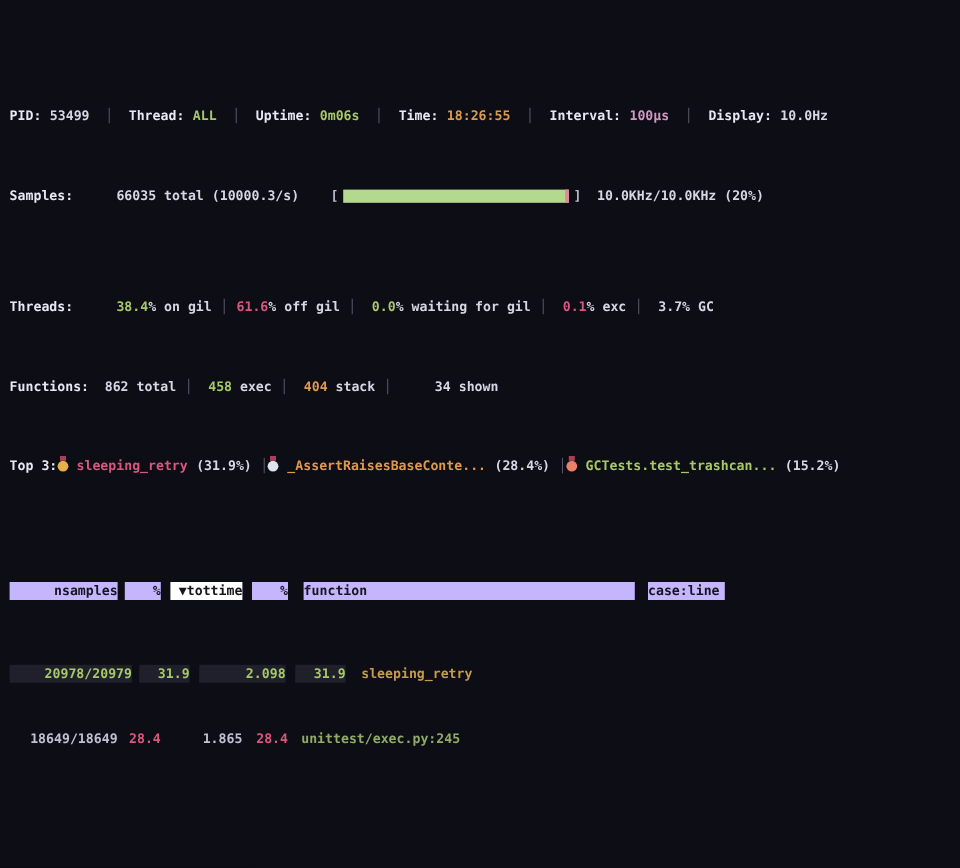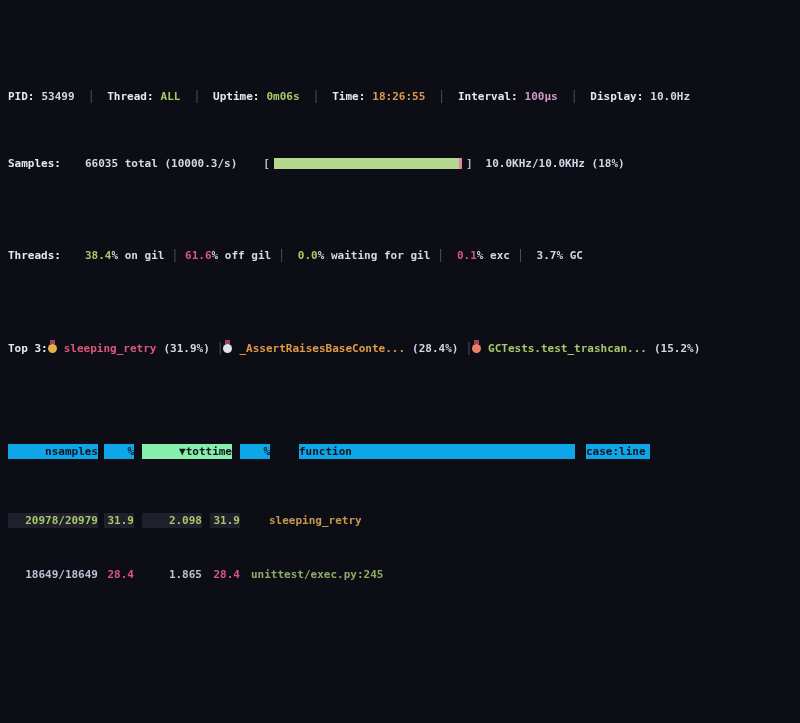--- a/index.html
+++ b/index.html
@@ -13,69 +13,70 @@
   .lbl{color:#e8e8f2;}
   .w{color:#d6d6e4;}
   .g{color:#a6c869;}
   .o{color:#de9a4a;}
   .r{color:#d9577e;}
   .pkv{color:#d398c6;}
   .sep{color:#565668;}
   .brk{color:#b9b9c8;}
   .gap1{margin-left:7px;}
   .gap2{margin-left:13px;}
-  .gap3{margin-left:24px;}
+  .gap3{margin-left:36px;}
   .bar{display:inline-block;height:11px;vertical-align:-2px;background:#b4d98e;position:relative;}
   .bar .fail{position:absolute;right:0;top:0;bottom:0;background:#e784a2;}
   .bar-samples{width:188px;margin-left:4px;margin-right:4px;}
   .bar-eff{width:368px;margin-left:2px;margin-right:2px;}
   .medal{display:inline-block;width:9px;height:9px;border-radius:50%;margin:0 7px 0 0;position:relative;vertical-align:-1px;}
   .medal::before{content:"";position:absolute;left:2px;top:-4px;width:5px;height:4px;background:#a8405a;}
   .m-gold{background:#e8b04a;}
   .m-silver{background:#dde3ea;}
   .m-bronze{background:#e8806a;}
   
   .tbl{margin-top:10px;}
   .trow{display:flex;height:15px;line-height:15px;}
   .c-ns{width:90px;text-align:right;}
   .c-p1{width:30px;margin-left:6px;text-align:right;}
   .c-tt{width:60px;margin-left:8px;text-align:right;}
   .c-p2{width:30px;margin-left:8px;text-align:right;}
-  .c-fn{width:276px;margin-left:29px;overflow:hidden;}
+  .c-fn{width:276px;margin-left:13px;overflow:hidden;}
   .c-fl{flex:1;margin-left:11px;overflow:hidden;}
   .thead{margin-bottom:2px;}
-  .thead .th{background:#0ea5e9;color:#16161f;height:15px;}
-  .thead .th-sort{background:#86efac;padding-left:30px;}
+  .thead .th{background:#c4b5fd;color:#16161f;height:15px;}
+  .thead .th-sort{background:#ffffff;}
   .thead .c-fl{flex:0 0 auto;padding-right:4px;}
   .v-norm{color:#c0c0d4;}
-  .v-green{color:#a6c869;}
+  .v-green{color:#a6c869;padding-left:12px;}
   .v-red{color:#d9577e;text-align:right;}
   .v-yellow{color:#c59a4e;}
   .v-file{color:#8fab66;}
   .hot{background:#20202c;}
 </style>
 </head>
 <body>
 
 <div class="term">
 
   
 
   
   <div class="line"><span class="lbl">PID:</span><span class="w gap1">53499</span><span class="sep gap2">│</span><span class="lbl gap2">Thread:</span><span class="g gap1">ALL</span><span class="sep gap2">│</span><span class="lbl gap2">Uptime:</span><span class="g gap1">0m06s</span><span class="sep gap2">│</span><span class="lbl gap2">Time:</span><span class="o gap1">18:26:55</span><span class="sep gap2">│</span><span class="lbl gap2">Interval:</span><span class="pkv gap1">100μs</span><span class="sep gap2">│</span><span class="lbl gap2">Display:</span><span class="w gap1">10.0Hz</span></div>
 
   
-  <div class="line"><span class="lbl">Samples:</span><span class="w gap3">66035 total (10000.3/s)</span><span class="brk" style="margin-left:26px;">[</span><span class="bar bar-samples"><span class="fail" style="width:3px;"></span></span><span class="brk">]</span><span class="w gap2">10.0KHz/10.0KHz (18%)</span></div>
+  <div class="line"><span class="lbl">Samples:</span><span class="w gap3">66035 total (10000.3/s)</span><span class="brk" style="margin-left:26px;">[</span><span class="bar bar-samples"><span class="fail" style="width:3px;"></span></span><span class="brk">]</span><span class="w gap2">10.0KHz/10.0KHz (20%)</span></div>
 
   
 
   
   <div class="line"><span class="lbl">Threads:</span><span class="g gap3">38.4</span><span class="w">% on gil</span><span class="sep gap1">│</span><span class="r gap1">61.6</span><span class="w">% off gil</span><span class="sep gap1">│</span><span class="g gap2">0.0</span><span class="w">% waiting for gil</span><span class="sep gap1">│</span><span class="r gap2">0.1</span><span class="w">% exc</span><span class="sep gap1">│</span><span class="w gap2">3.7</span><span class="w">% GC</span></div>
 
   
+  <div class="line"><span class="lbl">Functions:</span><span class="w gap2">862</span><span class="w"> total</span><span class="sep gap1">│</span><span class="g gap2">458</span><span class="w"> exec</span><span class="sep gap1">│</span><span class="o gap2">404</span><span class="w"> stack</span><span class="sep gap1">│</span><span class="w gap3">34</span><span class="w"> shown</span></div>
 
   
   <div class="line"><span class="lbl">Top 3:</span><span class="medal m-gold gap3"></span><span class="r">sleeping_retry</span><span class="w gap1">(31.9%)</span><span class="sep gap1">│</span><span class="medal m-silver gap2"></span><span class="o">_AssertRaisesBaseConte...</span><span class="w gap1">(28.4%)</span><span class="sep gap1">│</span><span class="medal m-bronze gap2"></span><span class="g">GCTests.test_trashcan...</span><span class="w gap1">(15.2%)</span></div>
 
   
   <div class="tbl">
     <div class="trow thead">
       <span class="c-ns th">nsamples</span>
       <span class="c-p1 th">%</span>
       <span class="c-tt th th-sort">▼tottime</span>

